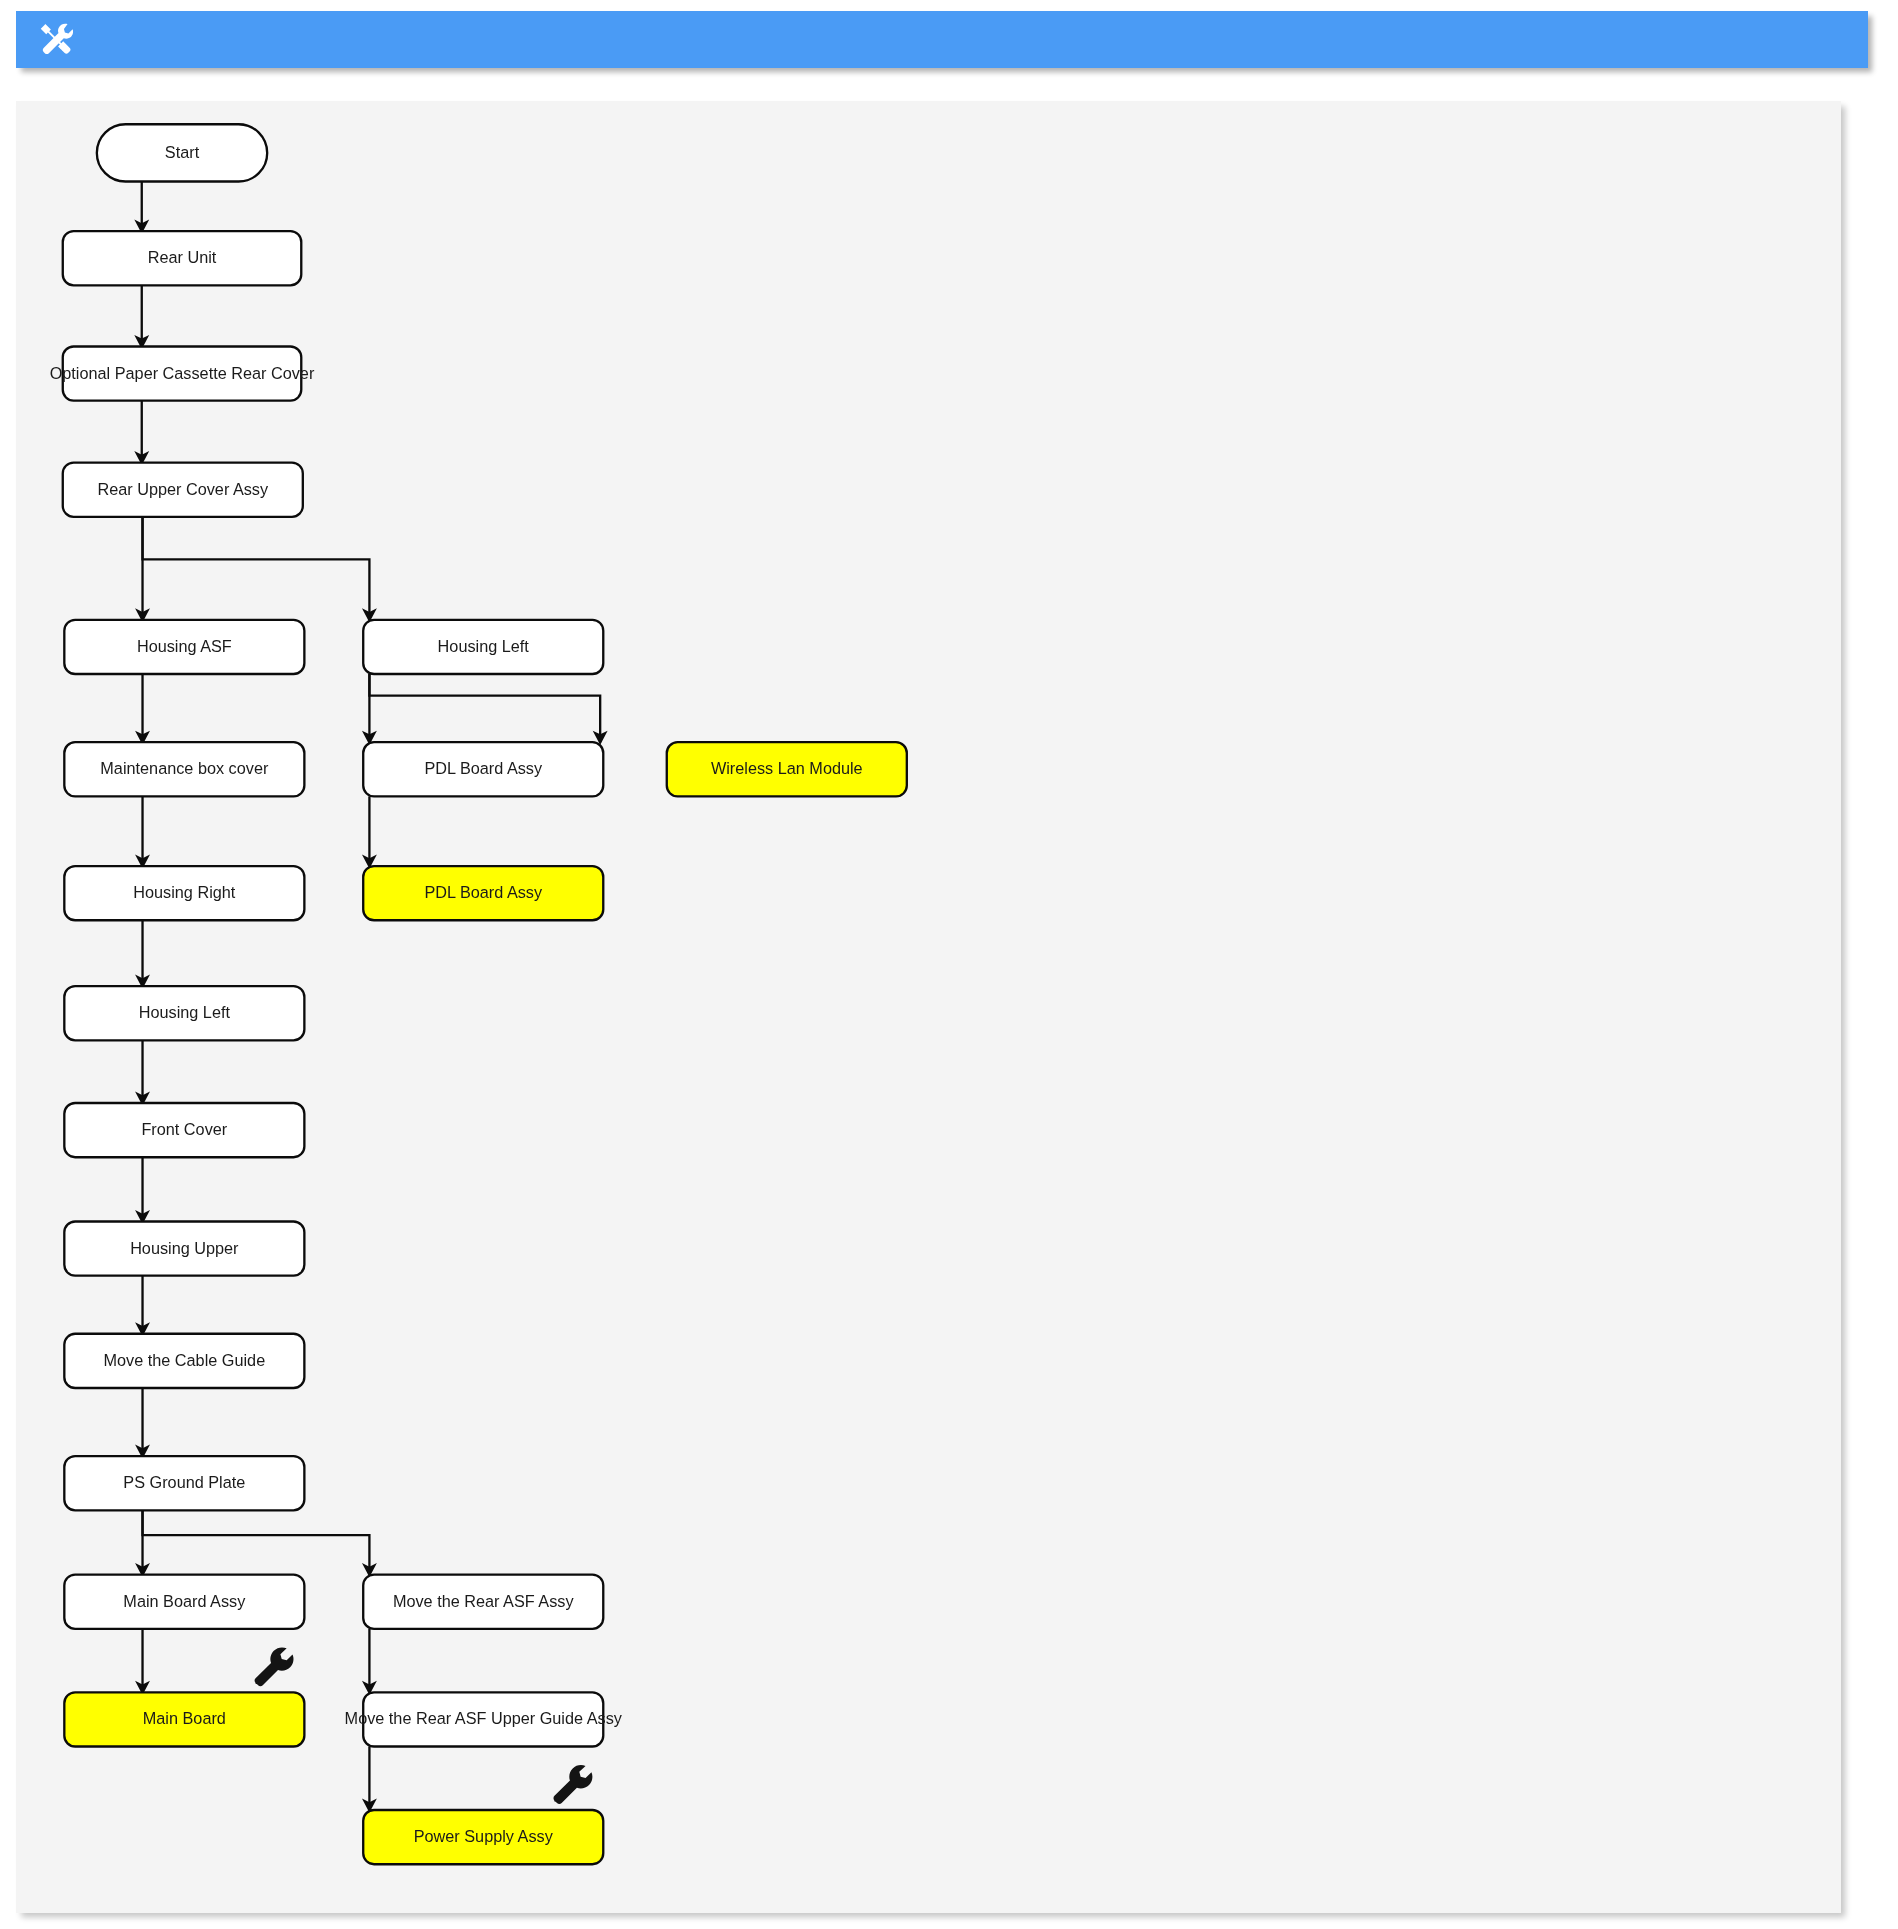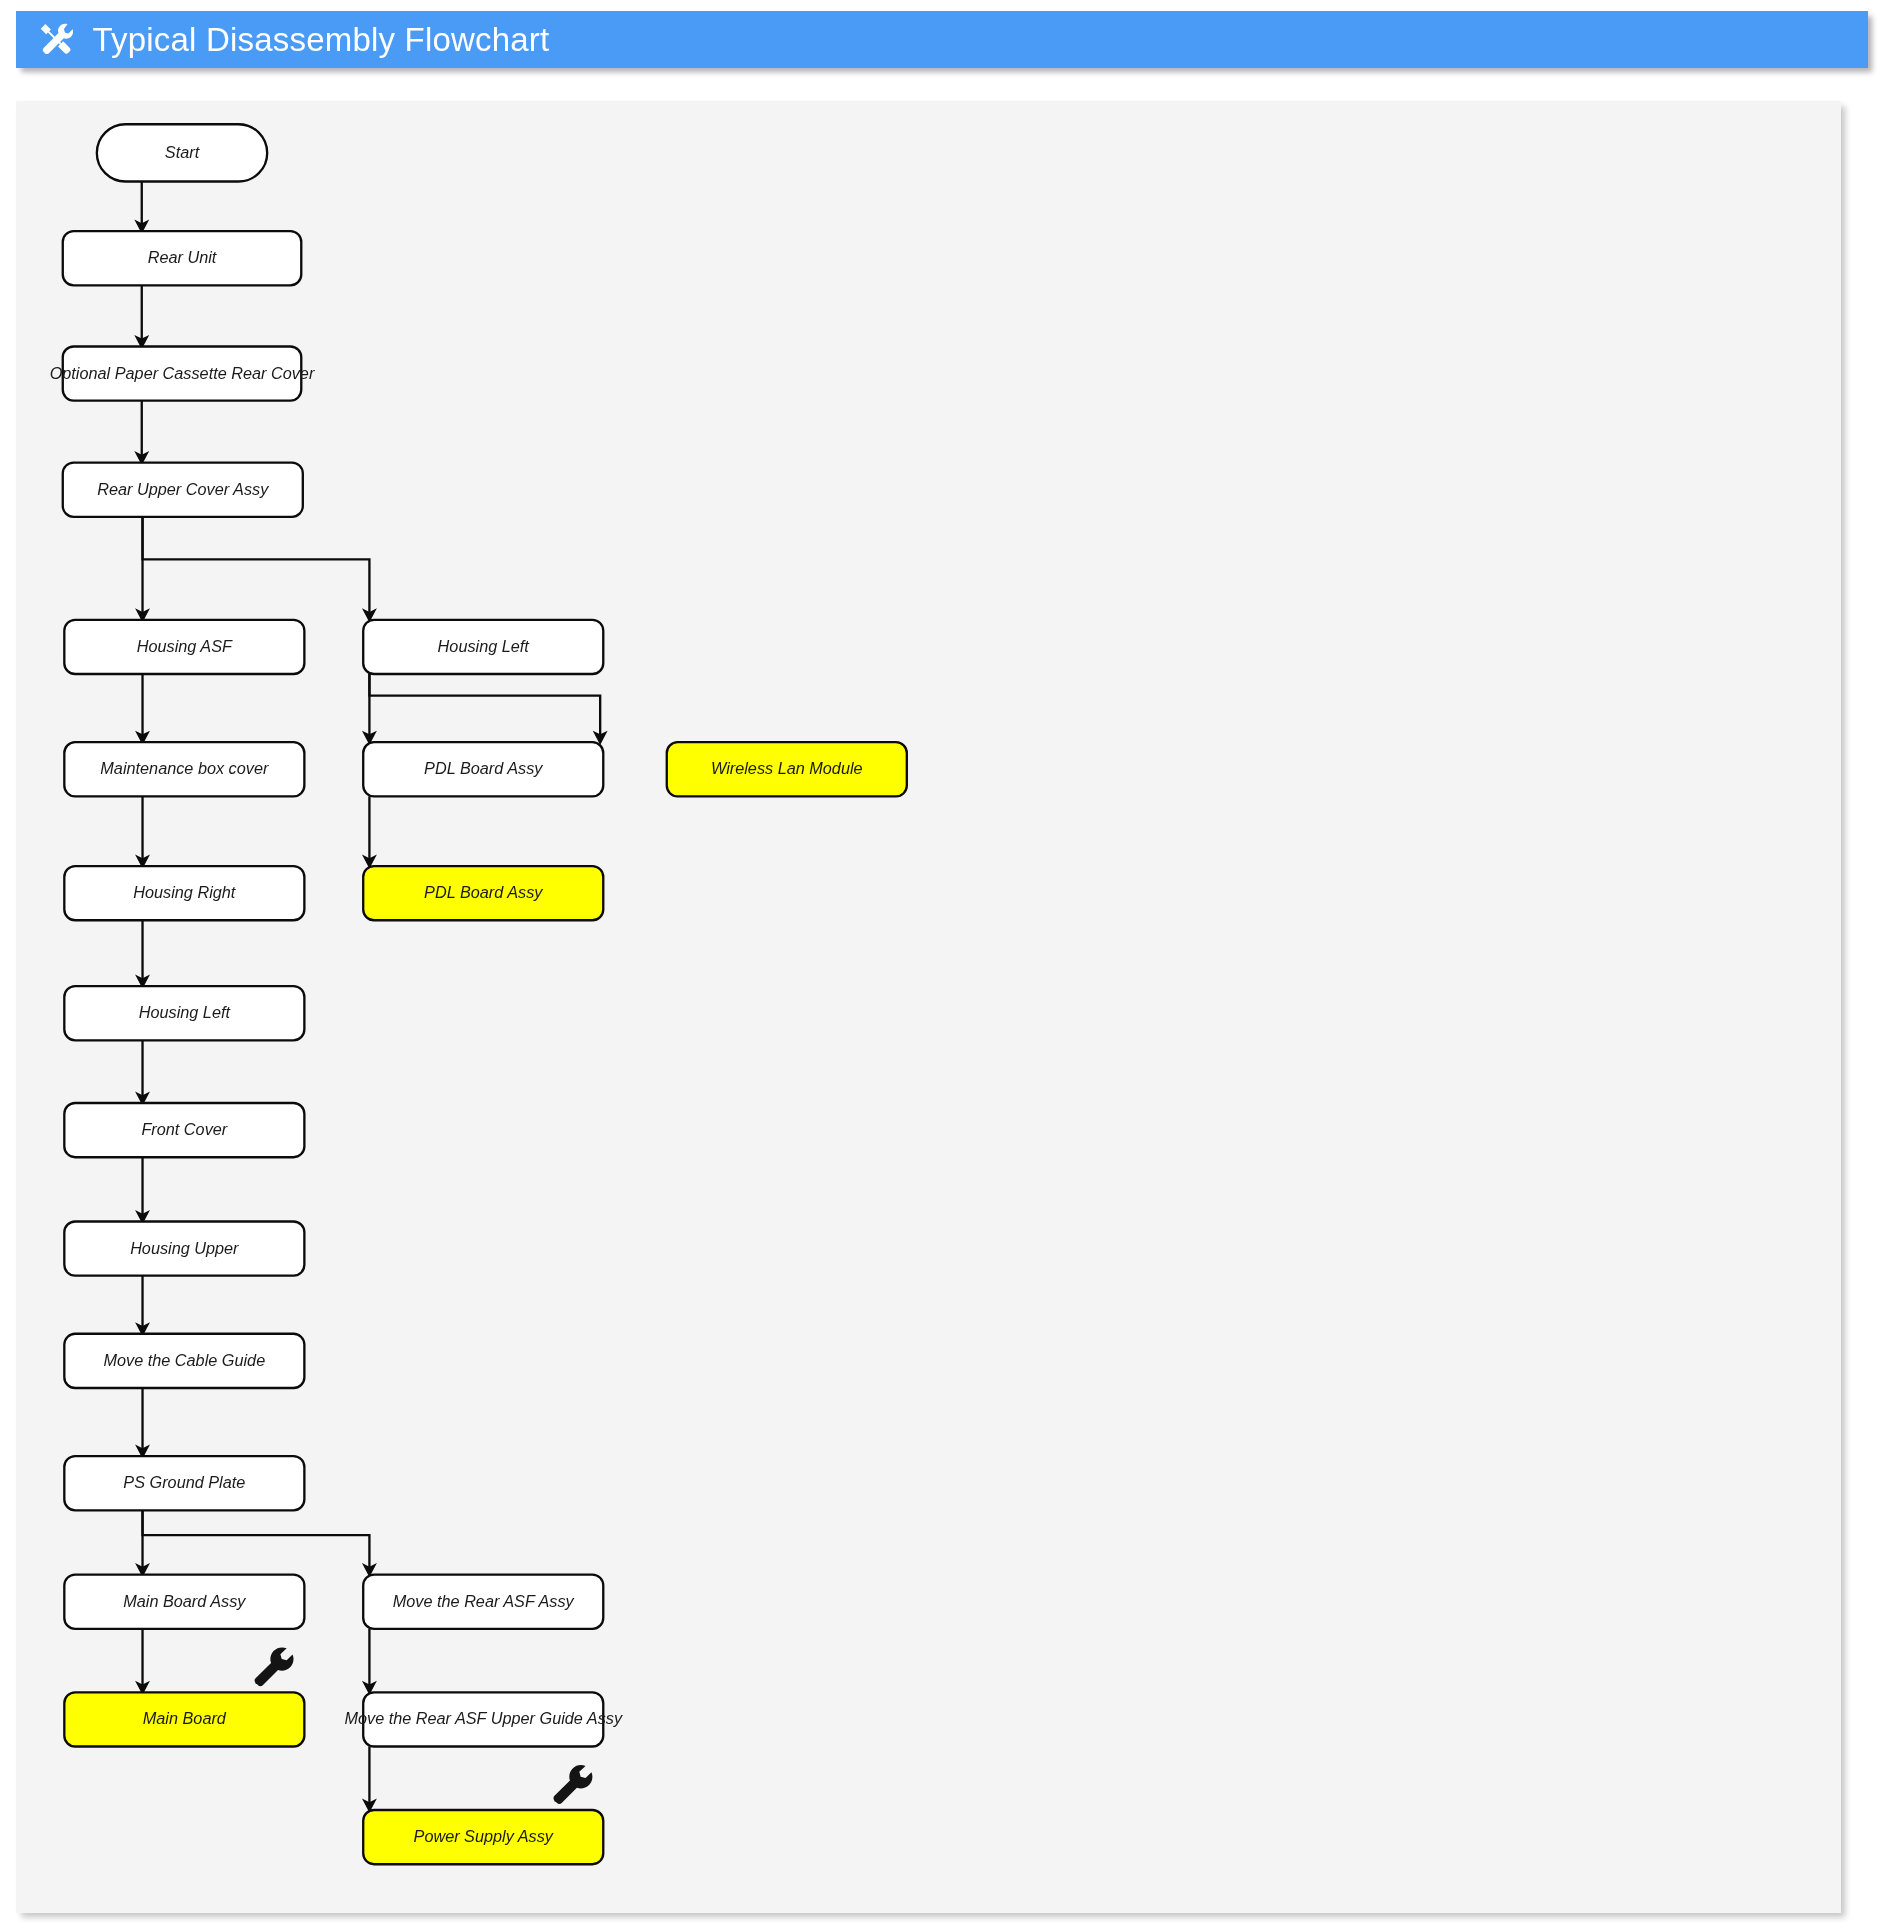--- a/index.html
+++ b/index.html
@@ -95,24 +95,23 @@
     <svg id="header-icon" viewBox="0 0 64 64" aria-hidden="true">
       <g fill="#ffffff">
 
         <path d="M50.5 6.5c-5.6-2.0-11.9 0.6-14.3 6.1-1.2 2.7-1.2 5.6-0.2 8.2L12.2 44.6c-1.8 1.8-1.8 4.7 0 6.5l1.9 1.9c1.8 1.8 4.7 1.8 6.5 0L44.4 29.1c2.6 1.0 5.6 1.0 8.3-0.2 5.4-2.4 8.0-8.7 5.9-14.3l-6.8 6.8-5.6-1.5-1.5-5.6 5.8-7.8z"></path>
 
         <path d="M13.6 7.8L7.6 13.8l8.8 8.8 2.6-2.6 19.3 19.3-3.0 3.0 10.6 10.6c1.5 1.5 3.9 1.5 5.4 0l2.8-2.8c1.5-1.5 1.5-3.9 0-5.4L43.5 34.1l-3.0 3.0L21.2 17.8l2.6-2.6-8.8-8.8z"></path>
         <circle cx="40" cy="44" r="1.8"></circle>
         <circle cx="44" cy="48" r="1.8"></circle>
       </g>
     </svg>
-    <div id="header-title" style="color: rgb(255, 255, 255);">Typical Disassembly Flowchart</div>
   </div>
 
-  <div id="content-panel" style="background: rgb(244, 244, 244); font-style: italic;">
+  <div id="content-panel" style="background: rgb(244, 244, 244);">
     <svg id="flow-svg" viewBox="0 0 2356 2340">
       <defs>
         <marker id="arrow" viewBox="0 0 12 12" refX="9" refY="6" markerWidth="7" markerHeight="7" orient="auto-start-reverse">
           <path d="M0.5 0.5 L11 6 L0.5 11.5 L3.2 6 Z" fill="#0b0b0b"></path>
         </marker>
       </defs>
 
       <g>
 
         <line class="edge-line" x1="162" y1="104" x2="162" y2="168" marker-end="url(#arrow)"></line>

